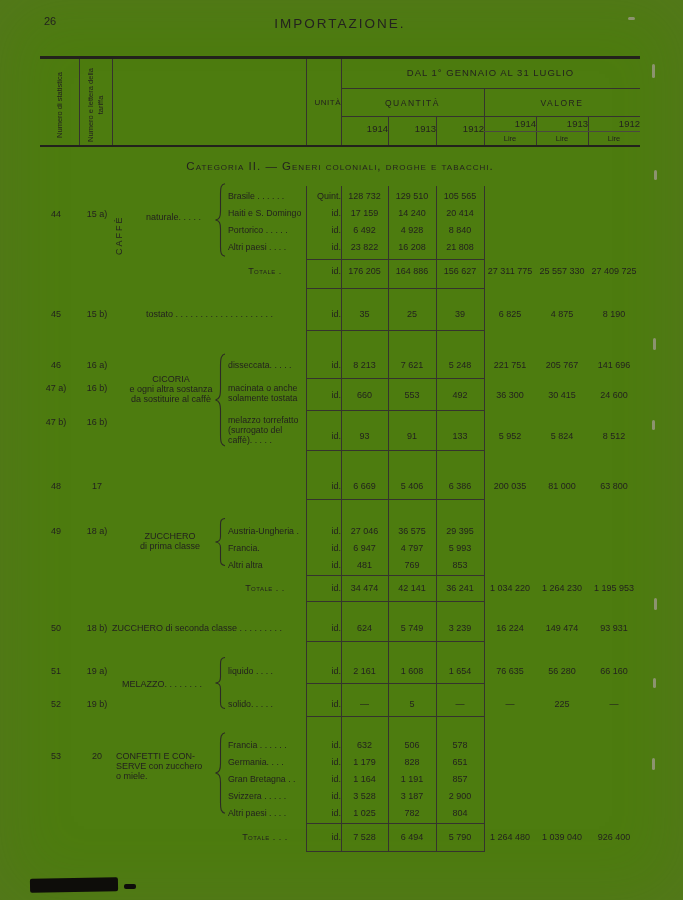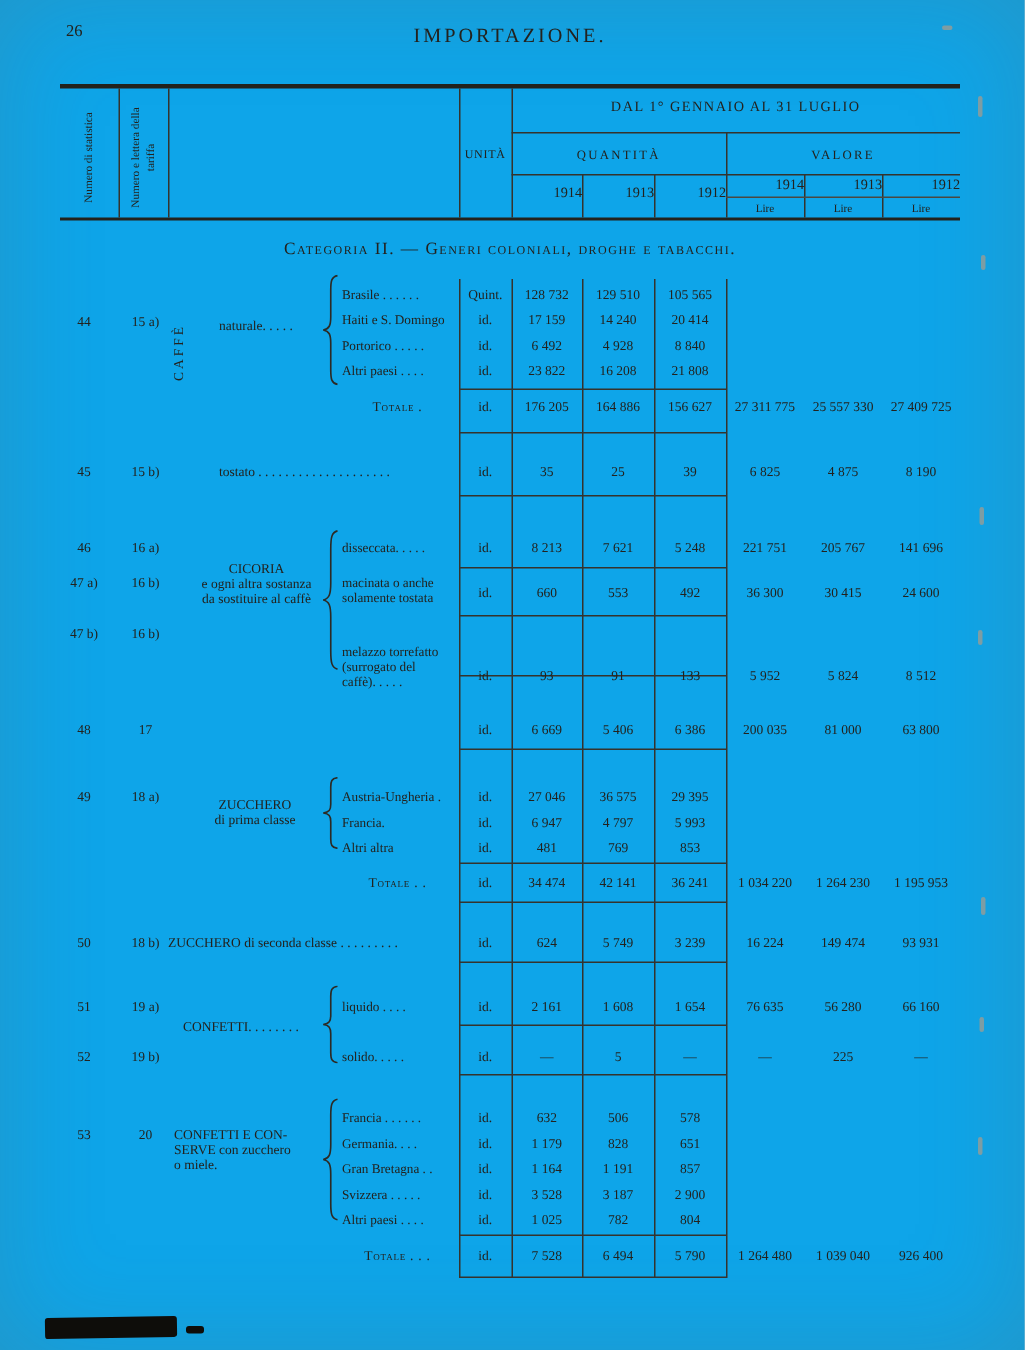--- a/index.html
+++ b/index.html
@@ -1,47 +1,47 @@
 <!DOCTYPE html>
 <html><head>
 <meta charset="utf-8">
 <style>
 *{box-sizing:border-box;margin:0;padding:0}
 body{background:#cfccc6;margin:0}
-.page{position:relative;width:683px;height:900px;background:#0ea5e9;color:#23221e;
-  font-family:Liberation Serif, serif;overflow:hidden;
+.page{position:relative;width:683px;height:900px;background:#4d7c0f;color:#23221e;
+  font-family:Liberation Sans, sans-serif;overflow:hidden;
   box-shadow:inset 0 0 70px rgba(110,100,80,.22)}
 .page-number{position:absolute;top:15px;left:44px;font-size:11px}
 .page-title{position:absolute;top:16px;left:40px;width:600px;text-align:center;font-size:13.5px;letter-spacing:2px}
 .vline{position:absolute;top:0;bottom:0;width:1px;background:#35332d}
 .hline{position:absolute;height:1px;background:#35332d}
 .thead{position:absolute;top:56px;left:40px;width:600px;height:91px;
   border-top:3px solid #23221c;border-bottom:2.5px solid #23221c}
 .th-vert{position:absolute;width:85px;height:26px;transform:rotate(-90deg);font-size:7.5px;line-height:1.3;
   text-align:center;display:flex;align-items:center;justify-content:center}
 .th-merci{position:absolute;left:72px;top:13px;width:194px;text-align:center}
 .th-merci .m1{font-size:10.5px;letter-spacing:1.5px;margin-bottom:3px}
 .th-merci .m2{font-size:9px;margin-bottom:3px}
 .th-merci .m3{font-size:9px;letter-spacing:1px}
-.th-unita{position:absolute;left:266px;top:39px;width:35px;text-align:center;font-size:8px;letter-spacing:.5px}
+.th-unita{position:absolute;left:266px;top:39px;width:35px;text-align:right;font-size:8px;letter-spacing:.5px}
 .th-period{position:absolute;left:301px;top:8px;width:299px;text-align:center;font-size:9.5px;letter-spacing:1px}
 .th-group{position:absolute;top:34px;height:20px;line-height:20px;text-align:center;font-size:8.5px;letter-spacing:1.5px}
 .th-year{position:absolute;height:14px;line-height:14px;text-align:right;font-size:9.5px}
 .th-lire{position:absolute;top:74px;height:12px;line-height:12px;text-align:center;font-size:7.5px}
 .category{position:absolute;top:160px;left:40px;width:600px;text-align:center;font-size:11.5px;
   font-variant:small-caps;letter-spacing:1px}
 .tbody{position:absolute;top:147px;left:40px;width:600px;height:713px;font-size:9px}
 .tbody>.vline{top:39px;bottom:auto;height:666px}
 .hl{position:absolute;left:266px;width:178px;height:1px;background:#35332d}
 .trow{position:absolute;left:0;width:600px;height:14px;line-height:14px}
 .trow span{position:absolute;top:0;height:14px}
 .f-name{left:188px;width:80px;font-size:8.8px}
 .pre{white-space:pre-line;line-height:10px !important;height:auto !important}
 .f-tot{left:184px;width:82px;text-align:center;font-variant:small-caps;letter-spacing:.5px}
-.f-unit{left:266px;width:35px;text-align:center}
+.f-unit{left:266px;width:35px;text-align:right}
 .f-q1{left:301px;width:47px;text-align:center}
 .f-q2{left:348px;width:48px;text-align:center}
 .f-q3{left:396px;width:48px;text-align:center}
 .f-v1{left:444px;width:52px;text-align:center}
 .f-v2{left:496px;width:52px;text-align:center}
 .f-v3{left:548px;width:52px;text-align:center}
 .f-stat{position:absolute;left:0;width:32px;height:14px;line-height:14px;text-align:center}
 .f-tariff{position:absolute;left:36px;width:42px;height:14px;line-height:14px;text-align:center}
 .lbl{position:absolute;height:14px;line-height:14px}
 .lbl.pre{text-align:center}
@@ -138,21 +138,21 @@
 
     <span class="vgroup" style="left:74px;top:50px;height:76px">CAFFÈ</span>
     <span class="lbl" style="left:106px;top:63px;width:90px">naturale. . . . .</span>
     <span class="lbl" style="left:106px;top:160px;width:170px">tostato . . . . . . . . . . . . . . . . . . . .</span>
     <span class="lbl pre" style="left:80px;top:227px;width:102px">CICORIA
 e ogni altra sostanza
 da sostituire al caffè</span>
     <span class="lbl pre" style="left:82px;top:384px;width:96px">ZUCCHERO
 di prima classe</span>
     <span class="lbl" style="left:72px;top:474px;width:220px">ZUCCHERO di seconda classe . . . . . . . . .</span>
-    <span class="lbl" style="left:82px;top:530px;width:100px">CONFETTI. . . . . . . .</span>
+    <span class="lbl" style="left:82px;top:530px;width:100px">MELAZZO. . . . . . . .</span>
     <span class="lbl pre tl" style="left:76px;top:604px;width:108px">CONFETTI E CON-
 SERVE con zucchero
 o miele.</span>
 
     <svg class="brace" style="left:174px;top:36px;height:74px" viewBox="0 0 12 100" preserveAspectRatio="none">
         <path d="M11 1 C7 2 6.5 6 6.5 14 L6.5 38 C6.5 46 5.5 49 1.5 50 C5.5 51 6.5 54 6.5 62 L6.5 86 C6.5 94 7 98 11 99" fill="none" stroke="#2c2a25" stroke-width="1.1" vector-effect="non-scaling-stroke"></path>
       </svg>
     <svg class="brace" style="left:174px;top:206px;height:94px" viewBox="0 0 12 100" preserveAspectRatio="none">
         <path d="M11 1 C7 2 6.5 6 6.5 14 L6.5 38 C6.5 46 5.5 49 1.5 50 C5.5 51 6.5 54 6.5 62 L6.5 86 C6.5 94 7 98 11 99" fill="none" stroke="#2c2a25" stroke-width="1.1" vector-effect="non-scaling-stroke"></path>
       </svg>
@@ -227,21 +227,21 @@
       <span class="f-name pre" style="top:-5px">macinata o anche
 solamente tostata</span>
       <span class="f-unit">id.</span>
       <span class="f-q1">660</span>
       <span class="f-q2">553</span>
       <span class="f-q3">492</span>
       <span class="f-v1">36 300</span>
       <span class="f-v2">30 415</span>
       <span class="f-v3">24 600</span>
     </div>
-    <div class="trow" style="top:296px">
+    <div class="trow" style="top:282px">
       <span class="f-name pre" style="top:-14px">melazzo torrefatto
 (surrogato del
 caffè). . . . .</span>
       <span class="f-unit">id.</span>
       <span class="f-q1">93</span>
       <span class="f-q2">91</span>
       <span class="f-q3">133</span>
       <span class="f-v1">5 952</span>
       <span class="f-v2">5 824</span>
       <span class="f-v3">8 512</span>

